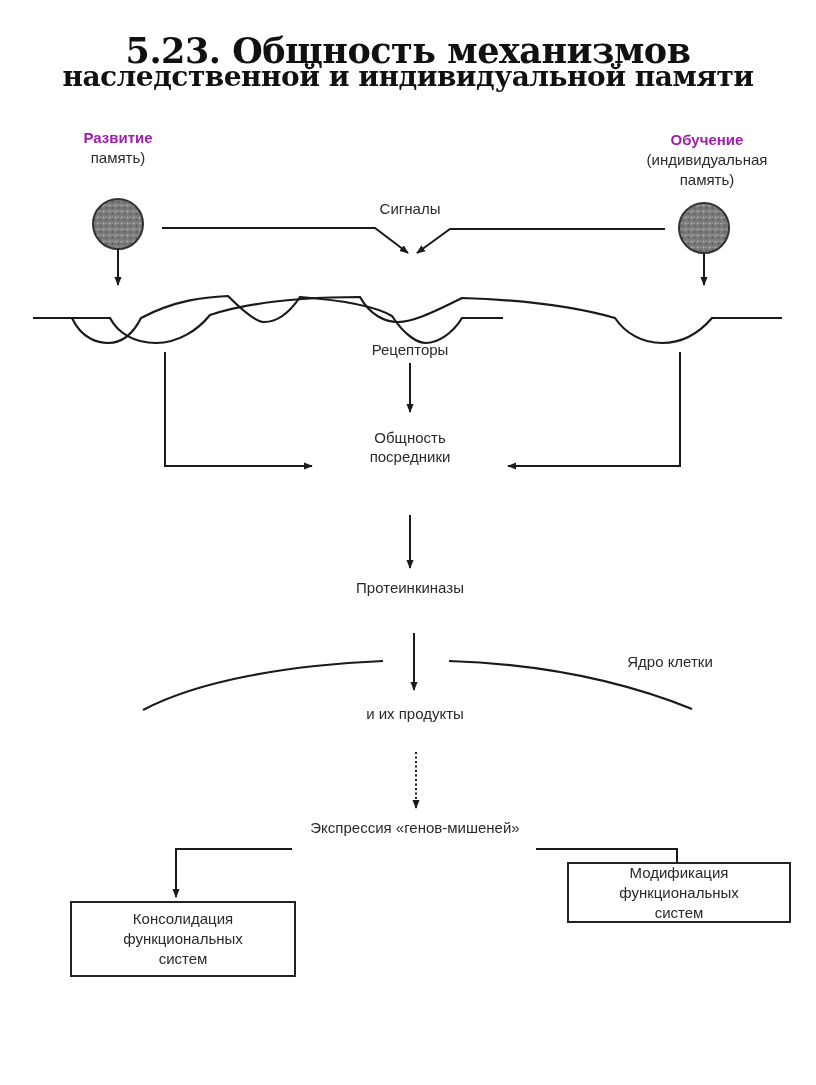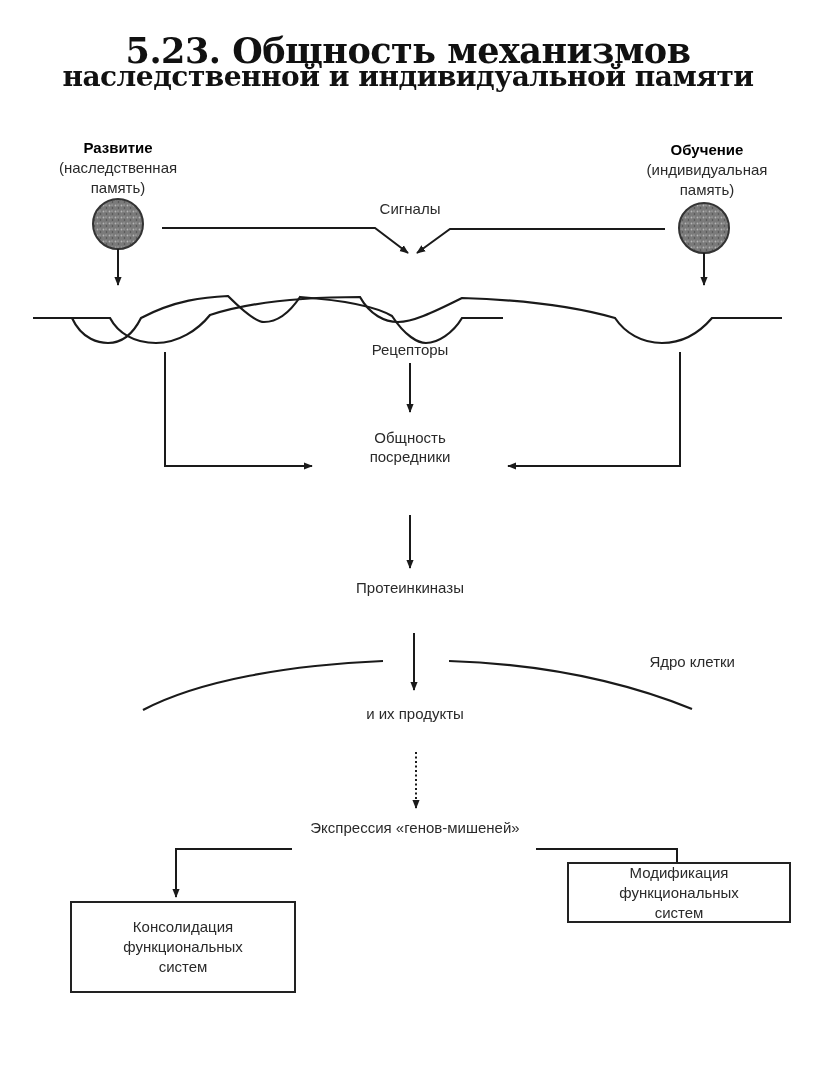--- a/index.html
+++ b/index.html
@@ -4,21 +4,21 @@
 <style>
   html, body { margin: 0; padding: 0; background: #ffffff; }
   body { width: 816px; height: 1085px; position: relative; overflow: hidden;
          font-family: "Liberation Sans", sans-serif; color: #1a1a1a; }
   .title { position: absolute; left: 0; width: 816px; text-align: center;
            font-family: "DejaVu Serif", serif; font-weight: bold; color: #111;
            letter-spacing: -0.5px; }
   .t1 { top: 30px; font-size: 35px; }
   .t2 { top: 60px; font-size: 28px; }
   .lbl { position: absolute; text-align: center; font-size: 15px; line-height: 20px; color: #2a2a2a; }
-  .bold { font-weight: bold; color: #000000; margin-top: 10px; }
+  .bold { font-weight: bold; color: #a21caf; }
   svg.diagram { position: absolute; left: 0; top: 0; }
   .box { position: absolute; border: 2px solid #222; background: #fff;
          display: flex; align-items: center; justify-content: center; text-align: center;
          font-size: 15px; line-height: 20px; color: #2a2a2a; box-sizing: border-box; }
   sup { font-size: 9px; }
 </style>
 </head>
 <body>
 
 <div class="title t1">5.23. Общность механизмов</div>
@@ -85,21 +85,20 @@
   <path d="M449,661 C540,664 620,680 692,709" fill="none" stroke="#1a1a1a" stroke-width="2.2"></path>
 
   <line x1="416" y1="752" x2="416" y2="808" stroke="#1a1a1a" stroke-width="2" stroke-dasharray="2,2.5" marker-end="url(#arr)"></line>
 
   <polyline points="292,849 176,849 176,897" fill="none" stroke="#1a1a1a" stroke-width="2" marker-end="url(#arr)"></polyline>
   <polyline points="536,849 677,849 677,899" fill="none" stroke="#1a1a1a" stroke-width="2" marker-end="url(#arr)"></polyline>
 </svg>
 
 <div class="lbl" style="left:28px; top:128px; width:180px;">
   <div class="bold">Развитие</div>
-  <div>(наследственная</div>
   <div>память)</div>
 </div>
 
 <div class="lbl" style="left:612px; top:130px; width:190px;">
   <div class="bold">Обучение</div>
   <div>(индивидуальная</div>
   <div>память)</div>
 </div>
 
 <div class="lbl" style="left:330px; top:199px; width:160px;">Сигналы</div>
@@ -108,31 +107,31 @@
 
 <div class="lbl" style="left:320px; top:428px; width:180px; line-height:19px;">
   <div>Общность</div>
   <div>посредники</div>
 </div>
 
 <div class="lbl" style="left:300px; top:578px; width:220px;">
   <div>Протеинкиназы</div>
 </div>
 
-<div class="lbl" style="left:605px; top:652px; width:130px; text-align:right;">Ядро клетки</div>
+<div class="lbl" style="left:605px; top:652px; width:130px; text-align:center;">Ядро клетки</div>
 
 <div class="lbl" style="left:270px; top:704px; width:290px;">
   <div>и их продукты</div>
 </div>
 
 <div class="lbl" style="left:260px; top:818px; width:310px;">
   <div>Экспрессия «генов-мишеней»</div>
 </div>
 
-<div class="box" style="left:70px; top:901px; width:226px; height:92px;">
+<div class="box" style="left:70px; top:901px; width:226px; height:76px;">
   <div>
     <div>Консолидация</div>
     <div>функциональных</div>
     <div>систем</div>
   </div>
 </div>
 
 <div class="box" style="left:567px; top:862px; width:224px; height:61px;">
   <div>
     <div>Модификация</div>

